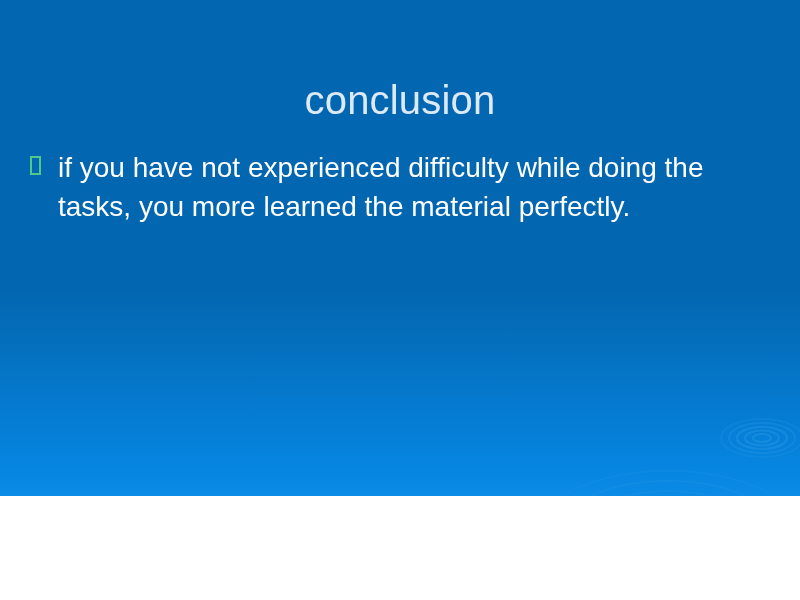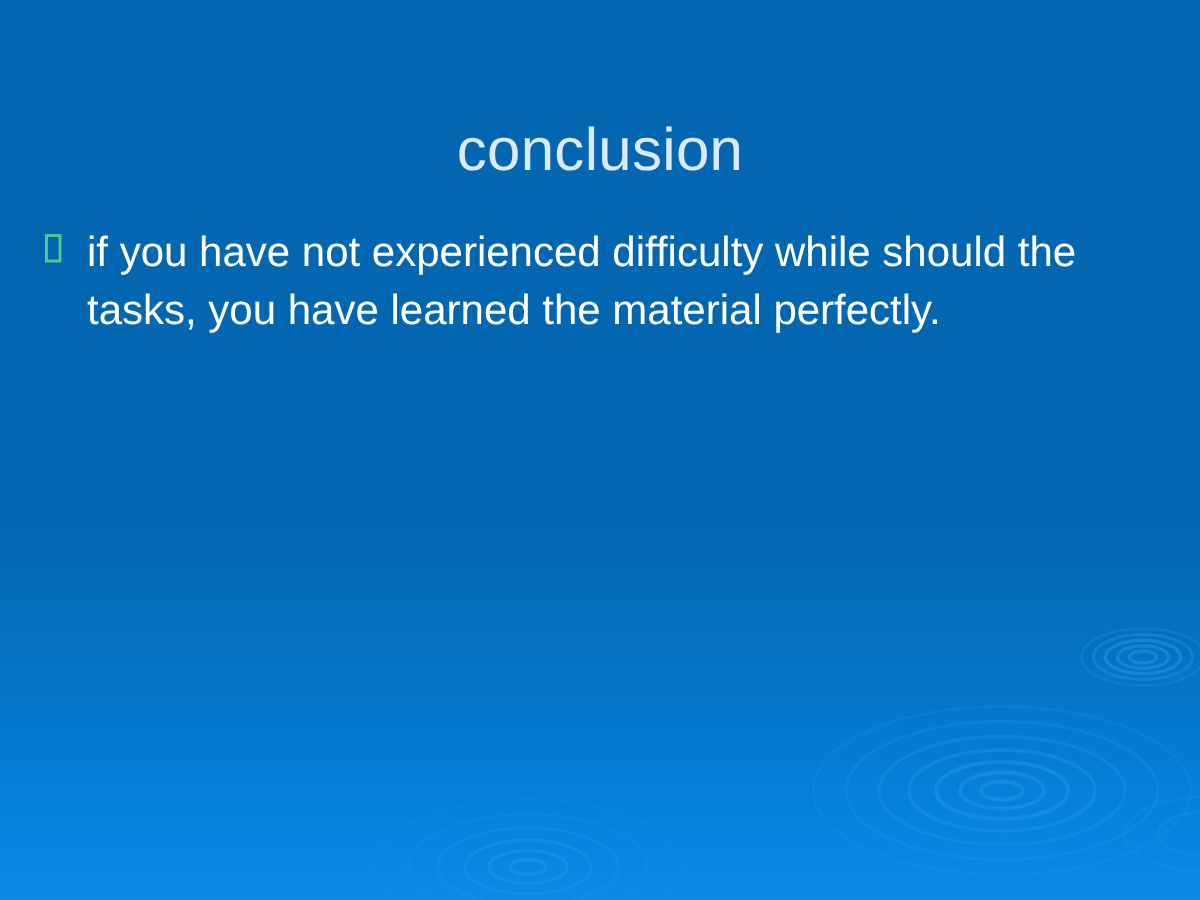--- a/index.html
+++ b/index.html
@@ -11,21 +11,21 @@
     width: 800px;
     height: 600px;
     overflow: hidden;
     font-family: "Liberation Sans", sans-serif;
   }
 
   
   .slide {
     position: relative;
     width: 800px;
-    height: 600px;
+    height: 496px;
     overflow: hidden;
     background: #0366b0;
     text-decoration: underline;
   }
 
   
   .bg-gradient {
     position: absolute;
     inset: 0;
     background: linear-gradient(to bottom,
@@ -157,19 +157,19 @@
   </div>
 
   <h1 class="title">conclusion</h1>
 
   <div class="body-block">
 
     <div class="bullet-row">
       <span class="bullet-marker">
         <span class="tofu"></span>
       </span>
-      <span class="bullet-text">if you have not experienced difficulty while should the  tasks, you have learned the material perfectly.</span>
+      <span class="bullet-text">if you have not experienced difficulty while doing the  tasks, you more learned the material perfectly.</span>
     </div>
 
 
   </div>
 
 </div>
 
 </body></html>

